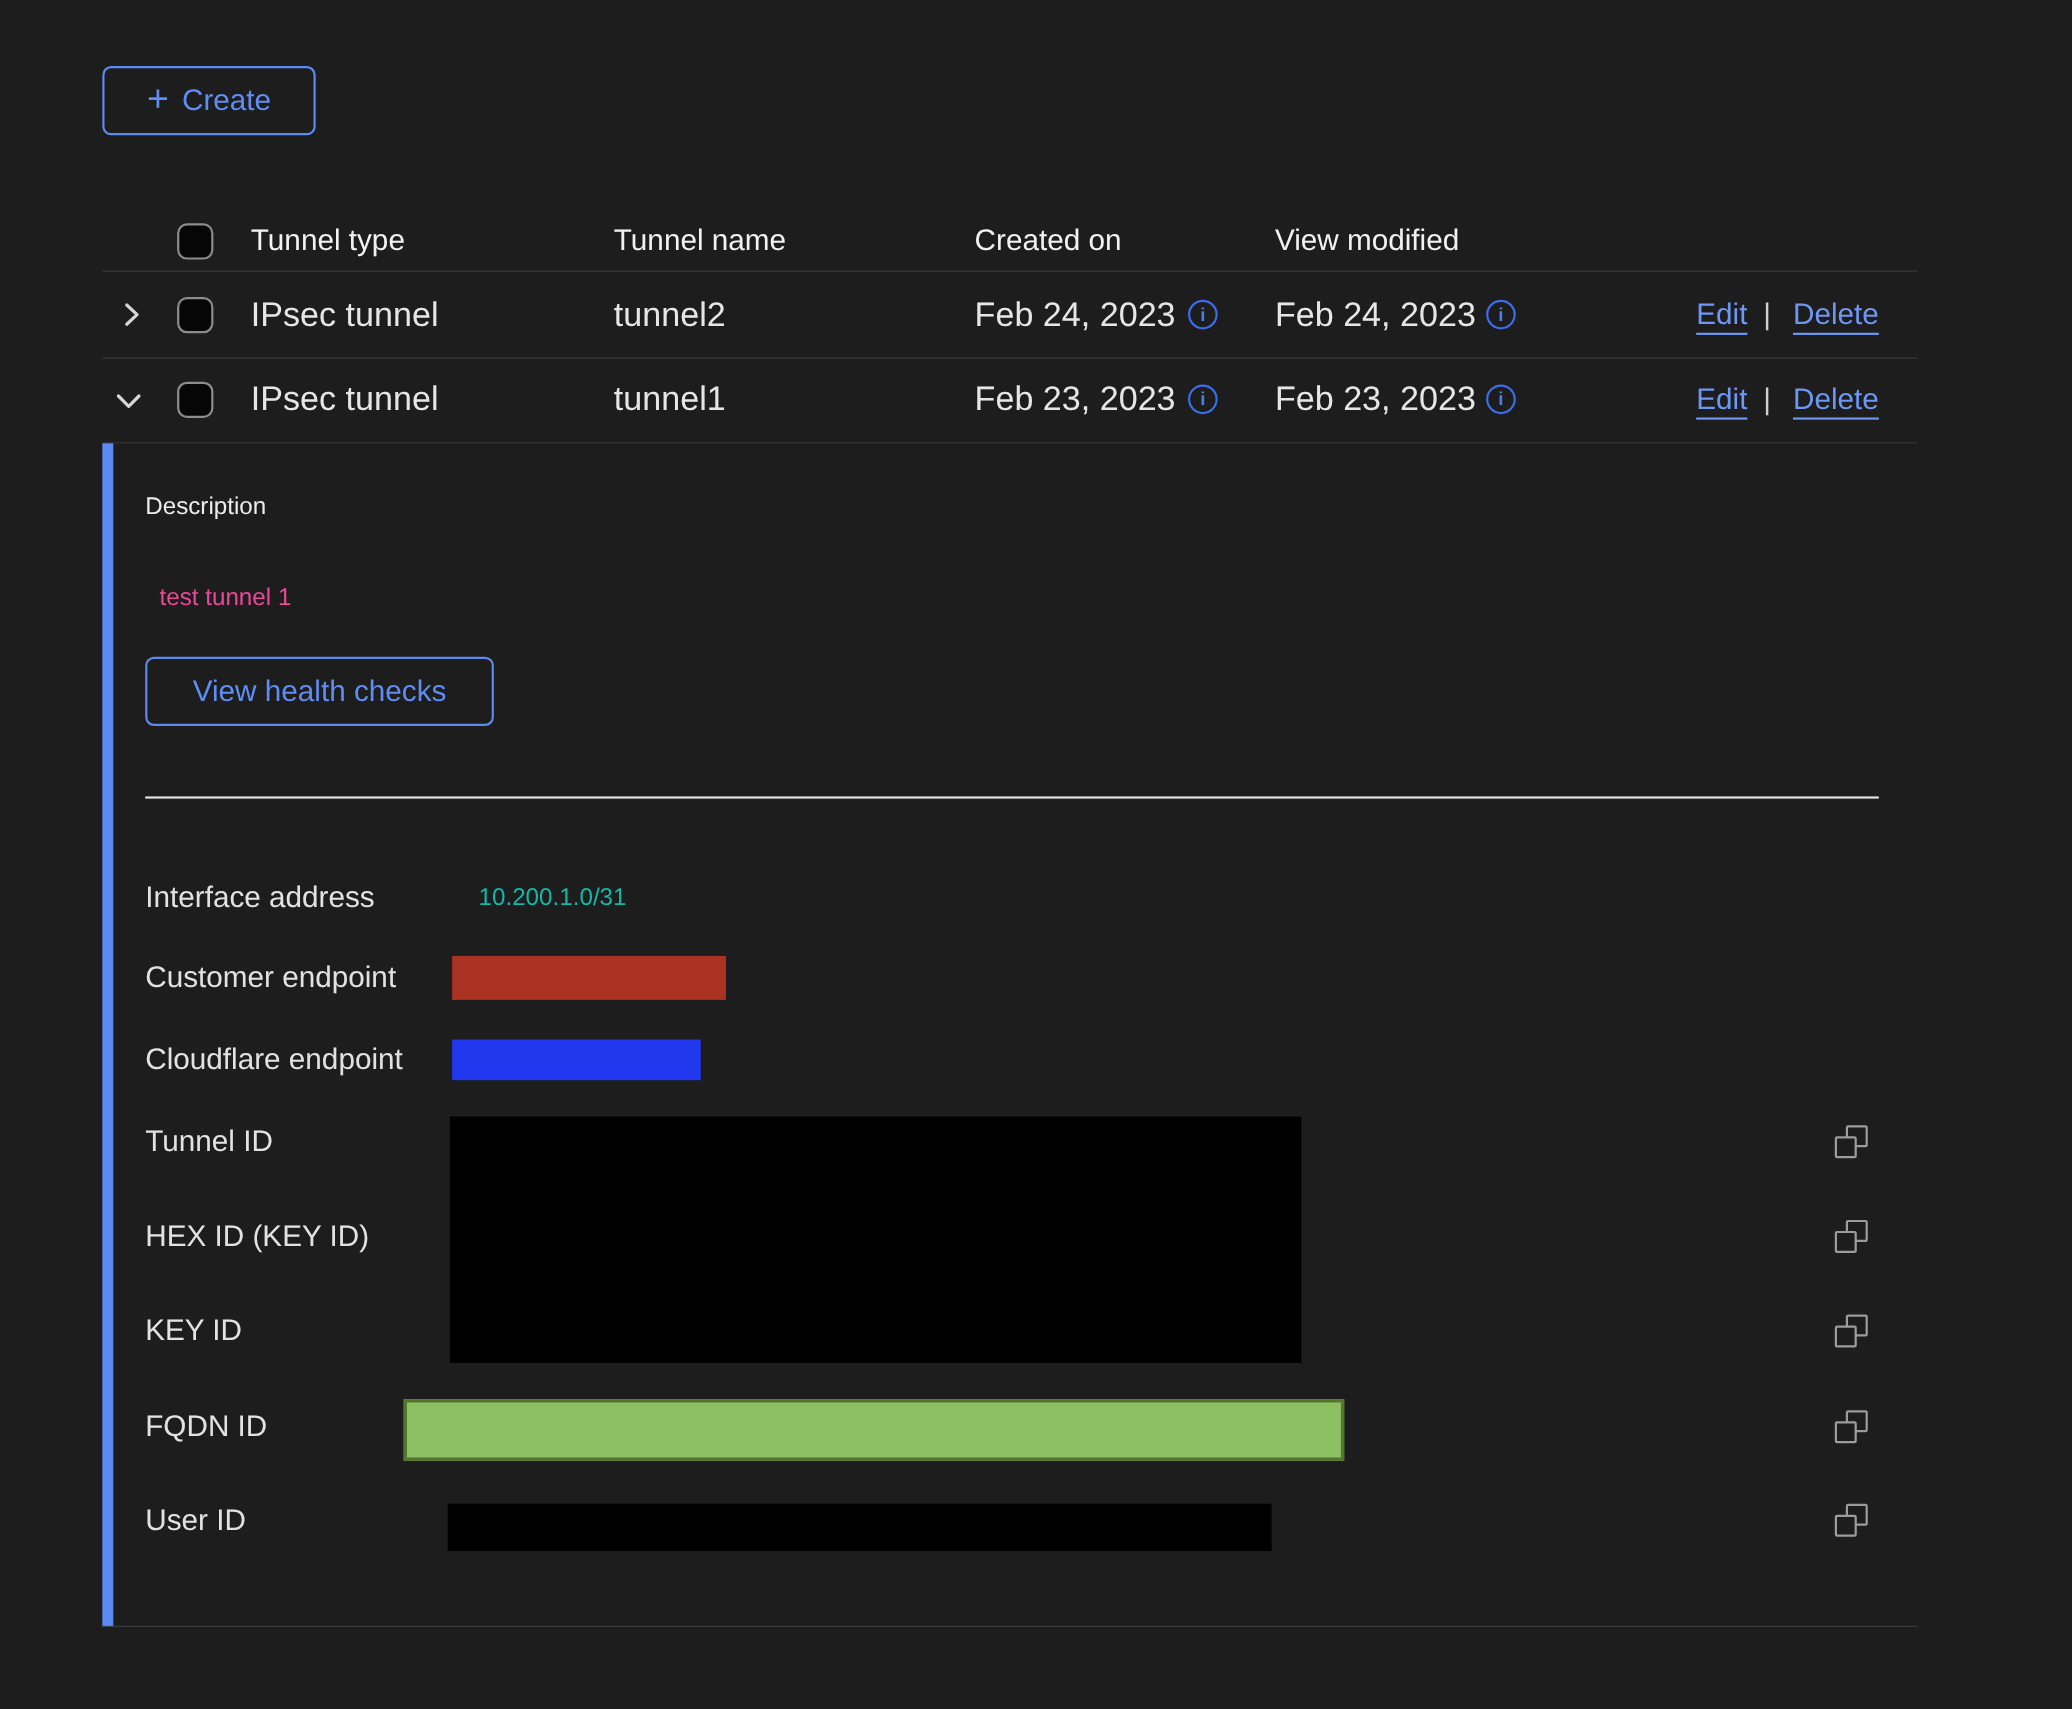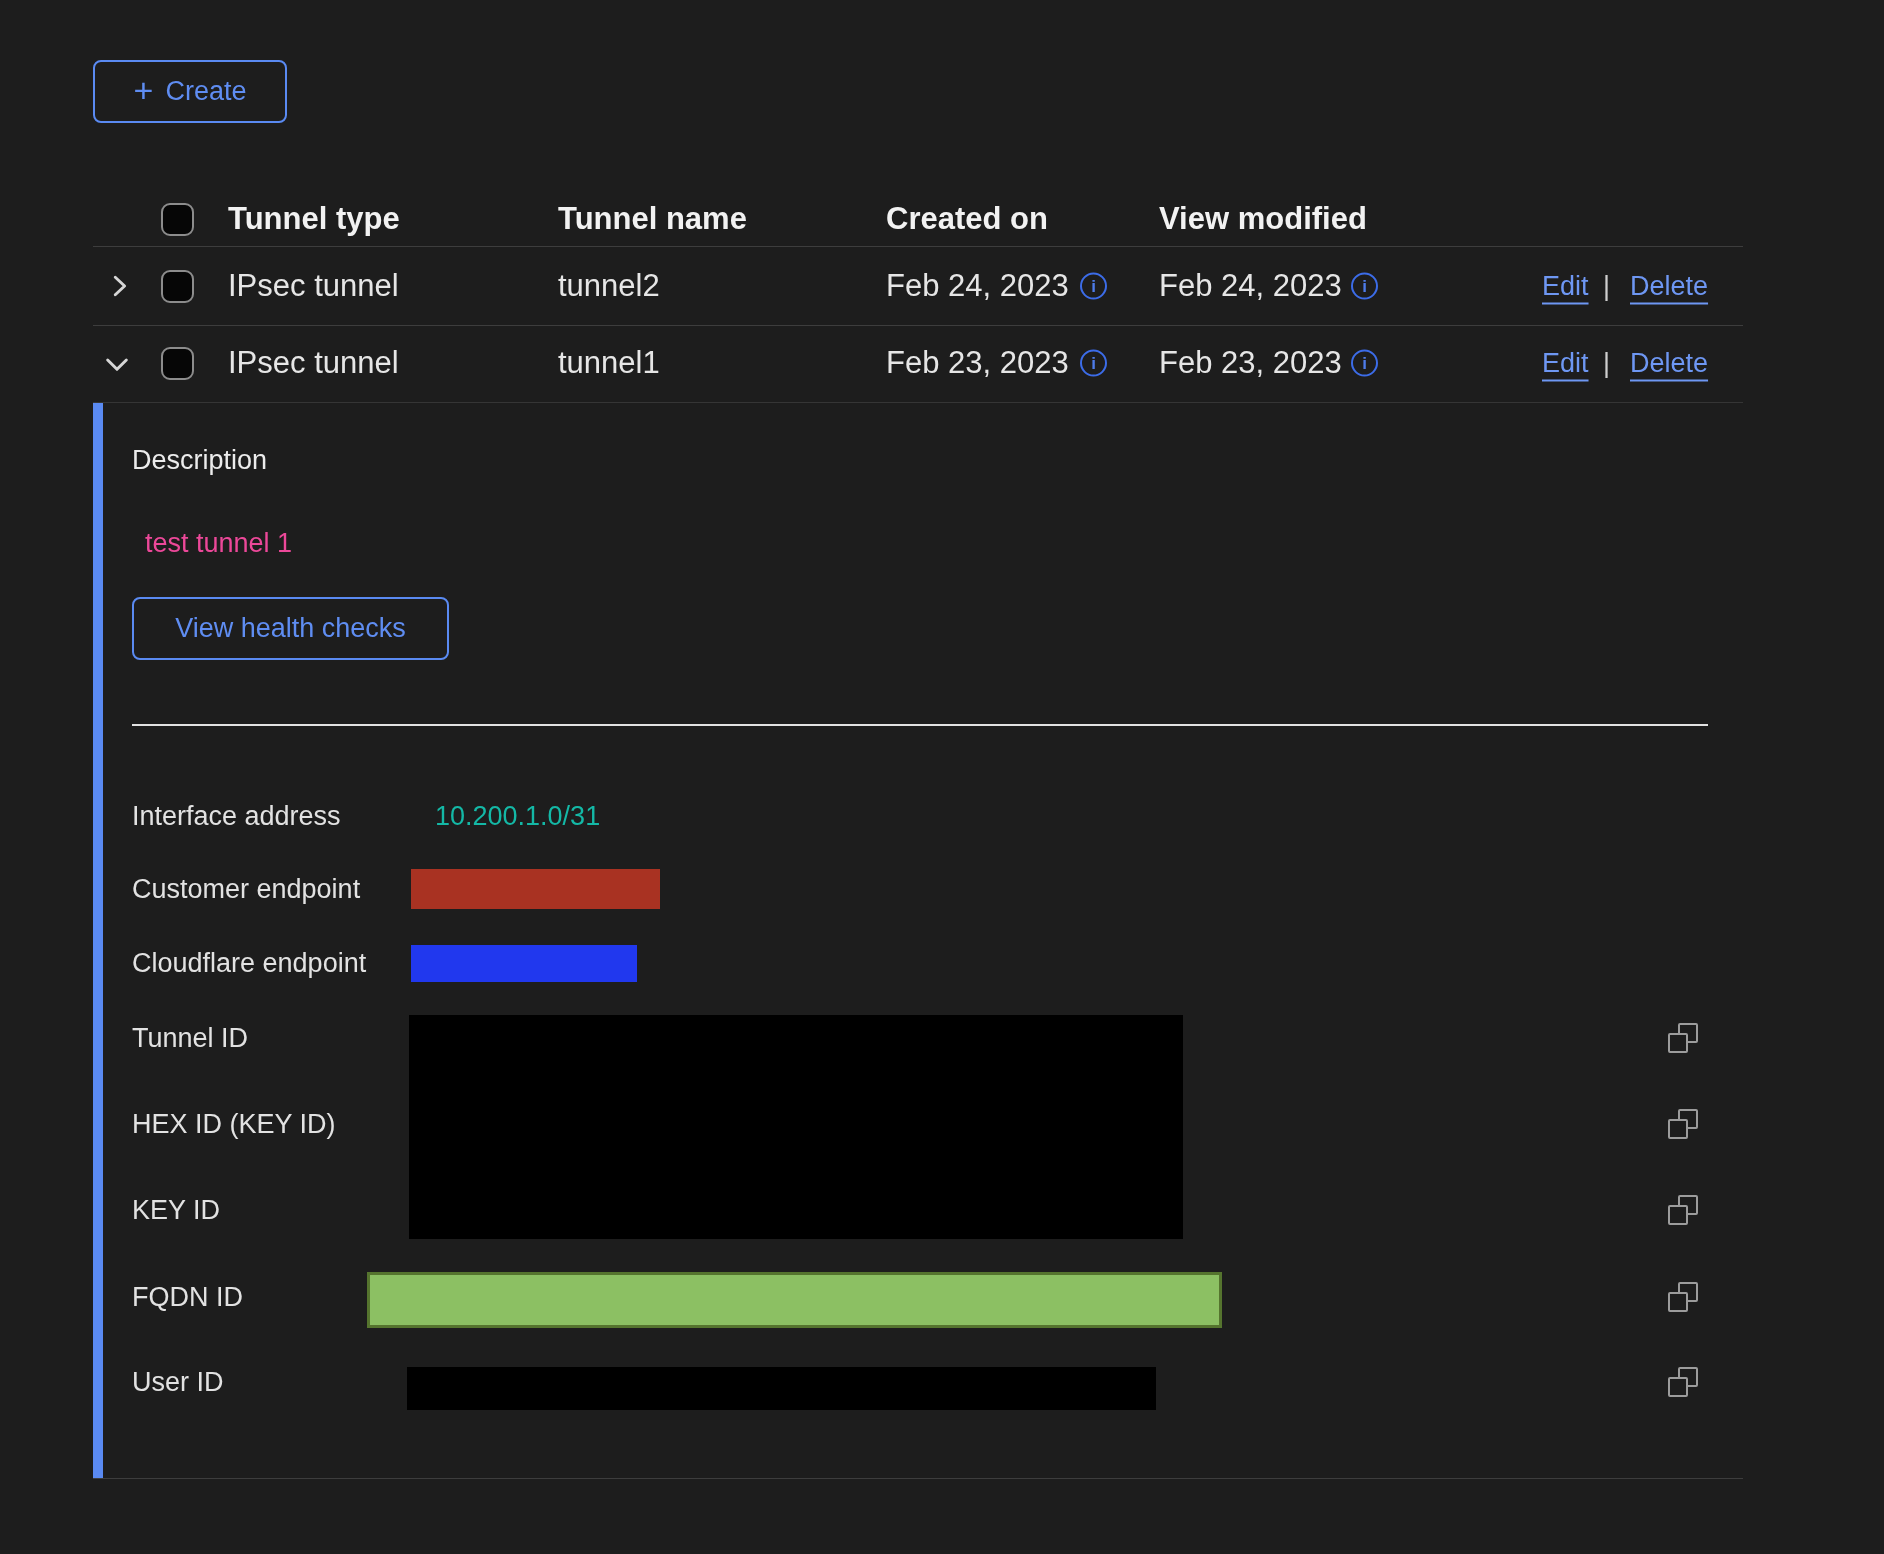--- a/index.html
+++ b/index.html
@@ -11,37 +11,37 @@
   
   .create-btn{
     position:absolute;left:93px;top:60px;width:194px;height:63px;
     background:transparent;border:2px solid #5a8af2;border-radius:8px;
     color:#5f8df2;font-size:27px;font-family:inherit;
     display:flex;align-items:center;justify-content:center;gap:12px;cursor:pointer;
   }
   .create-btn .plus{font-size:34px;font-weight:300;line-height:1;margin-top:-3px;}
   
   .hdr-cell{position:absolute;top:219px;transform:translateY(-50%);
-    font-weight:700;font-size:31px;color:#f2f2f2;white-space:nowrap;}
+    font-weight:400;font-size:27px;color:#f2f2f2;white-space:nowrap;}
   .divider{position:absolute;left:93px;width:1650px;height:1px;background:#3d3d3d;}
   .checkbox{position:absolute;left:161px;width:33px;height:33px;box-sizing:border-box;
     border:2px solid #8c8c8c;border-radius:9px;background:#060606;cursor:pointer;}
   .cell{position:absolute;transform:translateY(-50%);font-size:31px;color:#e6e6e6;white-space:nowrap;}
   .chev{position:absolute;cursor:pointer;line-height:0;}
   .info-icon{position:absolute;transform:translateY(-50%);width:27px;height:27px;box-sizing:border-box;
     border:2px solid #3c6ce8;border-radius:50%;color:#4e7cea;
     display:flex;align-items:center;justify-content:center;
     font-size:17px;font-weight:600;cursor:pointer;}
   .link{position:absolute;transform:translateY(-50%);font-size:27px;color:#6e97f3;
     text-decoration:underline;text-underline-offset:8px;text-decoration-thickness:2px;
     cursor:pointer;white-space:nowrap;}
   .pipe{position:absolute;transform:translateY(-50%);font-size:27px;color:#cfcfcf;}
   
   .blue-bar{position:absolute;left:93px;top:403px;width:10px;height:1076px;background:#5a8af2;}
-  .panel-text{position:absolute;transform:translateY(-50%);font-size:27px;white-space:nowrap;}
+  .panel-text{position:absolute;transform:translateY(-50%);font-size:22px;white-space:nowrap;}
   .health-btn{
     position:absolute;left:132px;top:597px;width:317px;height:63px;
     background:transparent;border:2px solid #5a8af2;border-radius:8px;
     color:#5f8df2;font-size:27px;font-family:inherit;cursor:pointer;
     display:flex;align-items:center;justify-content:center;
   }
   .white-divider{position:absolute;left:132px;top:724px;width:1576px;height:2px;background:#e2e2e2;}
   .field-label{position:absolute;left:132px;transform:translateY(-50%);
     font-size:27px;color:#e2e2e2;white-space:nowrap;}
   .redact{position:absolute;}

